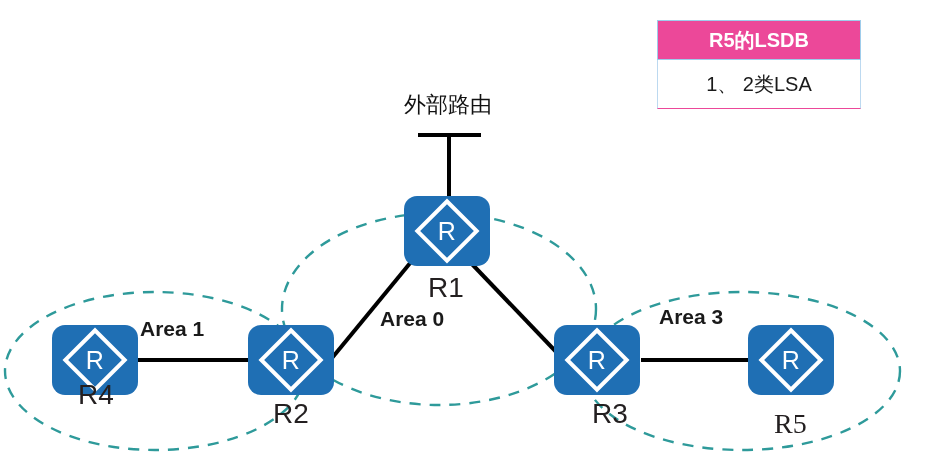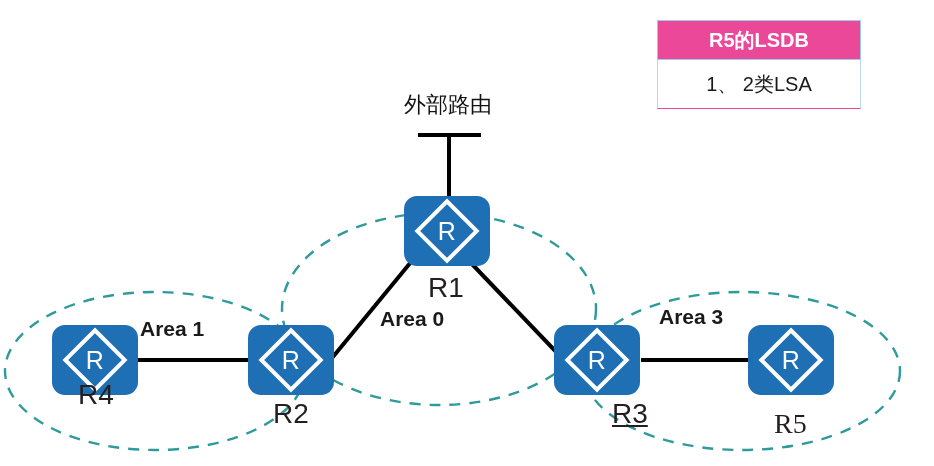--- a/index.html
+++ b/index.html
@@ -168,21 +168,21 @@
   </div>
   <div class="node-label" style="left:273px; top:398px;text-align:center;">R2</div>
 
   <div class="router" style="left:554px; top:325px;">
     <div class="diamond-wrap">
       <div class="diamond">
         <span class="rchar">R</span>
       </div>
     </div>
   </div>
-  <div class="node-label" style="left:612px; top:398px;text-decoration:underline;">R3</div>
+  <div class="node-label" style="left:592px; top:398px;">R3</div>
 
   <div class="router" style="left:52px; top:325px;">
     <div class="diamond-wrap">
       <div class="diamond">
         <span class="rchar">R</span>
       </div>
     </div>
   </div>
   <div class="node-label" style="left:78px; top:379px;">R4</div>
 

